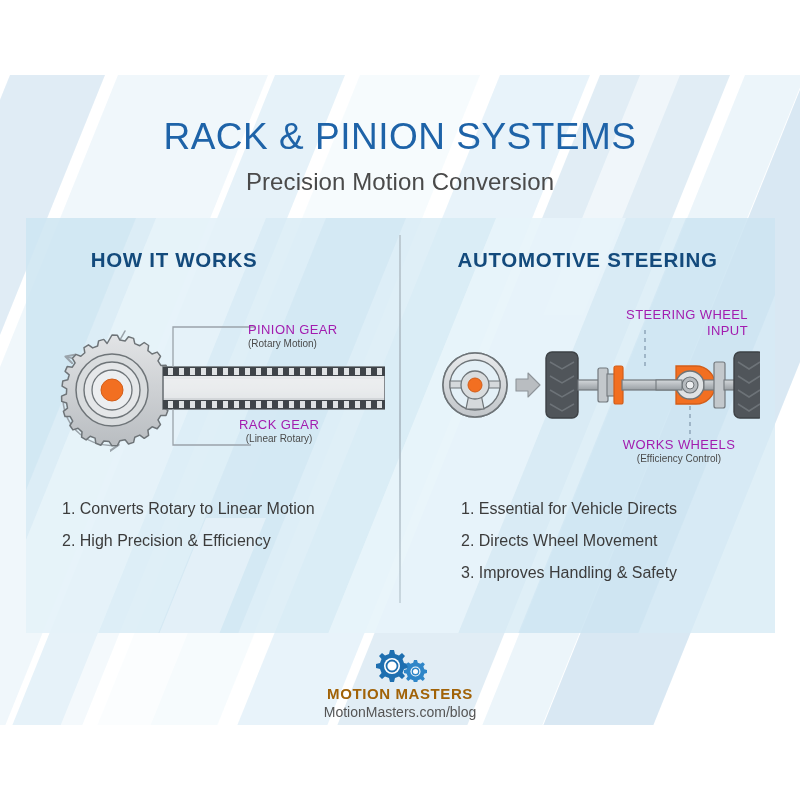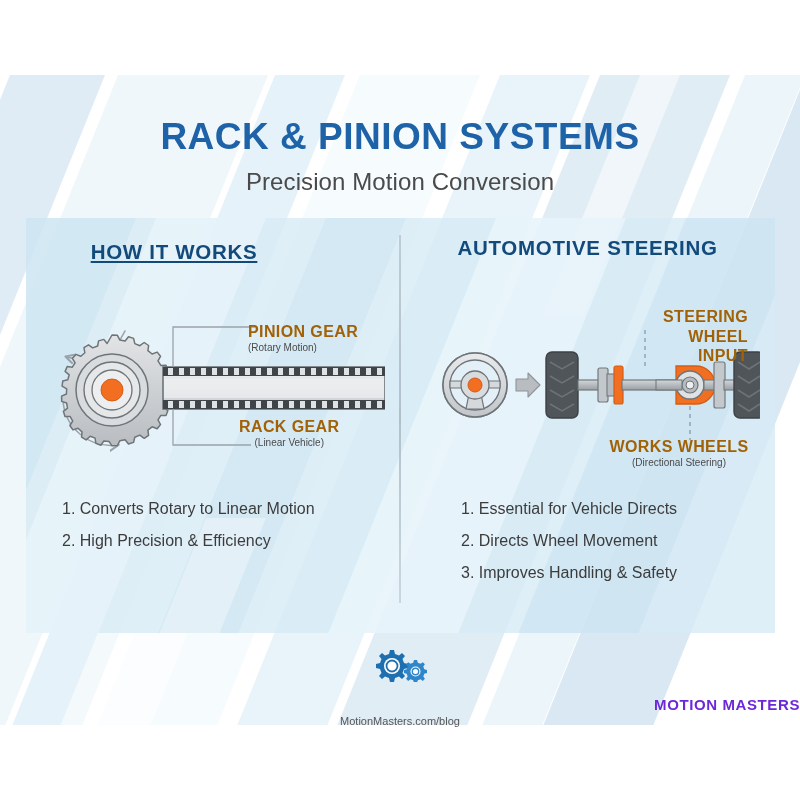--- a/index.html
+++ b/index.html
@@ -19,21 +19,21 @@
   }
   #bg-band .stripe {
     position:absolute;
     transform:skewX(-22deg);
     transform-origin:top left;
   }
 
   
   #title-block { position:absolute; left:0; top:118px; width:800px; text-align:center; }
   #main-title {
-    font-size:37px; font-weight:bold; color:#1e63a8;
+    font-size:37px; font-weight:normal; color:#1e63a8;
     letter-spacing:0.5px; line-height:1.05;
     font-family:"Liberation Sans", sans-serif;
   }
   #subtitle {
     font-size:24px; color:#4a4a4a; margin-top:11px; letter-spacing:0.1px;
   }
 
   
   #panel {
     position:absolute; left:26px; top:218px; width:749px; height:415px;
@@ -45,50 +45,50 @@
   #divider {
     position:absolute; left:399px; top:235px; width:1.5px; height:368px;
     background:linear-gradient(to bottom,#b9c6ce,#aab8c2,#c4d2da);
     opacity:0.85;
   }
 
   .col-head {
     position:absolute; font-size:20.5px; font-weight:bold;
     color:#134a7c; letter-spacing:0.7px; text-align:center;
   }
-  #head-left  { left:26px;  top:240px; width:296px;text-decoration:underline; }
-  #head-right { left:400px; top:236px; width:375px; }
+  #head-left  { left:26px;  top:248px; width:296px; }
+  #head-right { left:400px; top:248px; width:375px; }
 
   
   .lbl { position:absolute; line-height:1.22; }
-  .lbl .t1 { font-size:16px; font-weight:bold; color:#a16207; letter-spacing:0.4px; }
+  .lbl .t1 { font-size:13px; font-weight:normal; color:#a21caf; letter-spacing:0.4px; }
   .lbl .t2 { font-size:10px; color:#4a4a4a; }
 
   #lbl-pinion { left:248px; top:322px; text-align:left; }
   #lbl-rack   { left:239px; top:417px; text-align:center; }
   #lbl-swi    { left:600px; top:307px; width:148px; text-align:right; }
   #lbl-fw     { left:600px; top:437px; width:158px; text-align:center; }
 
   
   .numlist { position:absolute; }
   .numlist li {
     list-style:none; font-size:16px; color:#3c3c3c;
     margin-bottom:14px; white-space:nowrap;
   }
   .numlist li .num { color:#3c3c3c; }
   #list-left  { left:62px;  top:500px; }
   #list-right { left:461px; top:500px; }
 
   
   #footer { position:absolute; left:0; top:648px; width:800px; text-align:center; }
   #brand-name {
-    font-size:15px; font-weight:bold; color:#6d28d9;
-    letter-spacing:0.6px; margin-top:14px;text-align:right;
-  }
-  #brand-url { font-size:11px; color:#555555; margin-top:2px; }
+    font-size:15px; font-weight:bold; color:#a16207;
+    letter-spacing:0.6px; margin-top:3px;
+  }
+  #brand-url { font-size:14px; color:#555555; margin-top:2px; }
 
   svg { display:block; }
   .diagram { position:absolute; }
 </style>
 </head>
 <body>
 
 <div id="bg-band">
 
   <div class="stripe" style="left:10px;top:0;width:95px;height:650px;background:#c7dded;opacity:.55;"></div>
@@ -223,21 +223,21 @@
     </g>
   </svg>
 </div>
 
 <div class="lbl" id="lbl-pinion">
   <div class="t1">PINION GEAR</div>
   <div class="t2">(Rotary Motion)</div>
 </div>
 <div class="lbl" id="lbl-rack">
   <div class="t1">RACK GEAR</div>
-  <div class="t2">(Linear Vehicle)</div>
+  <div class="t2">(Linear Rotary)</div>
 </div>
 
 <div class="diagram" id="diagram-right" style="left:440px; top:330px; width:320px; height:110px;">
   <svg width="320" height="110" viewBox="0 0 320 110">
     <defs>
       <linearGradient id="rodGrad" x1="0" y1="0" x2="0" y2="1">
         <stop offset="0%" stop-color="#d3d7da"></stop>
         <stop offset="50%" stop-color="#b6bbbf"></stop>
         <stop offset="100%" stop-color="#9aa0a5"></stop>
       </linearGradient>
@@ -307,21 +307,21 @@
     </g>
   </svg>
 </div>
 
 <div class="lbl" id="lbl-swi">
   <div class="t1">STEERING WHEEL</div>
   <div class="t1">INPUT</div>
 </div>
 <div class="lbl" id="lbl-fw">
   <div class="t1">WORKS WHEELS</div>
-  <div class="t2">(Directional Steering)</div>
+  <div class="t2">(Efficiency Control)</div>
 </div>
 
 <ul class="numlist" id="list-left">
   <li>
     <span class="num">1.</span>
     <span>Converts Rotary to Linear Motion</span>
   </li>
   <li>
     <span class="num">2.</span>
     <span>High Precision &amp; Efficiency</span>

